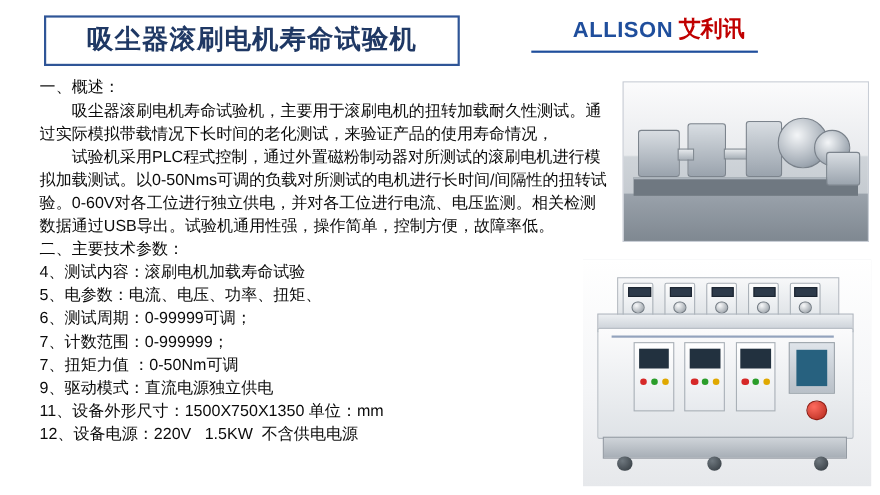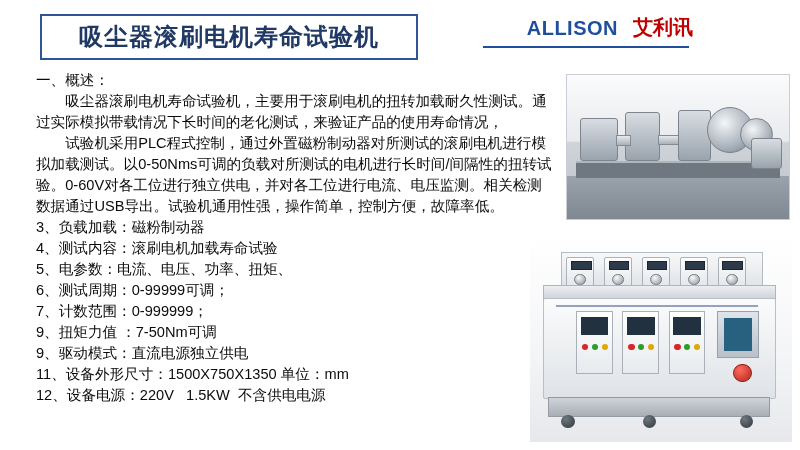--- a/index.html
+++ b/index.html
@@ -36,25 +36,25 @@
   .title-text {
     font-size: 24px;
     font-weight: bold;
     color: #1f3864;
     letter-spacing: 1px;
     line-height: 1;
     white-space: nowrap;
   }
   .brand {
     position: absolute;
-    right: 14px;
+    right: 30px;
     top: 18px;
     display: flex;
     align-items: flex-end;
-    gap: 15px;
+    gap: 5px;
   }
   .brand-en {
     font-size: 20px;
     font-weight: bold;
     color: #1f4e9c;
     letter-spacing: 0.5px;
     line-height: 1;
   }
   .brand-cn {
     font-size: 20px;
@@ -296,26 +296,26 @@
   <div class="brand">
     <span class="brand-en">ALLISON</span>
     <span class="brand-cn">艾利讯</span>
   </div>
   <div class="brand-rule"></div>
 
   <div class="content">
     <p>一、概述：</p>
     <p class="indent2">吸尘器滚刷电机寿命试验机，主要用于滚刷电机的扭转加载耐久性测试。通过实际模拟带载情况下长时间的老化测试，来验证产品的使用寿命情况，</p>
     <p class="indent2">试验机采用PLC程式控制，通过外置磁粉制动器对所测试的滚刷电机进行模拟加载测试。以0-50Nms可调的负载对所测试的电机进行长时间/间隔性的扭转试验。0-60V对各工位进行独立供电，并对各工位进行电流、电压监测。相关检测数据通过USB导出。试验机通用性强，操作简单，控制方便，故障率低。</p>
-    <p>3、负载加载：磁粉制动器</p>
+    <p class="sect">二、主要技术参数：</p>
     <p>4、测试内容：滚刷电机加载寿命试验</p>
     <p>5、电参数：电流、电压、功率、扭矩、</p>
     <p>6、测试周期：0-99999可调；</p>
     <p>7、计数范围：0-999999；</p>
-    <p>9、扭矩力值 ：7-50Nm可调</p>
+    <p>7、扭矩力值 ：0-50Nm可调</p>
     <p>9、驱动模式：直流电源独立供电</p>
     <p>11、设备外形尺寸：1500X750X1350 单位：mm</p>
     <p>12、设备电源：220V   1.5KW  不含供电电源</p>
   </div>
 
   <div class="photo photo-top">
     <div class="p1-bg"></div>
     <div class="p1-wall"></div>
     <div class="p1-table"></div>
     <div class="p1-rail"></div>

